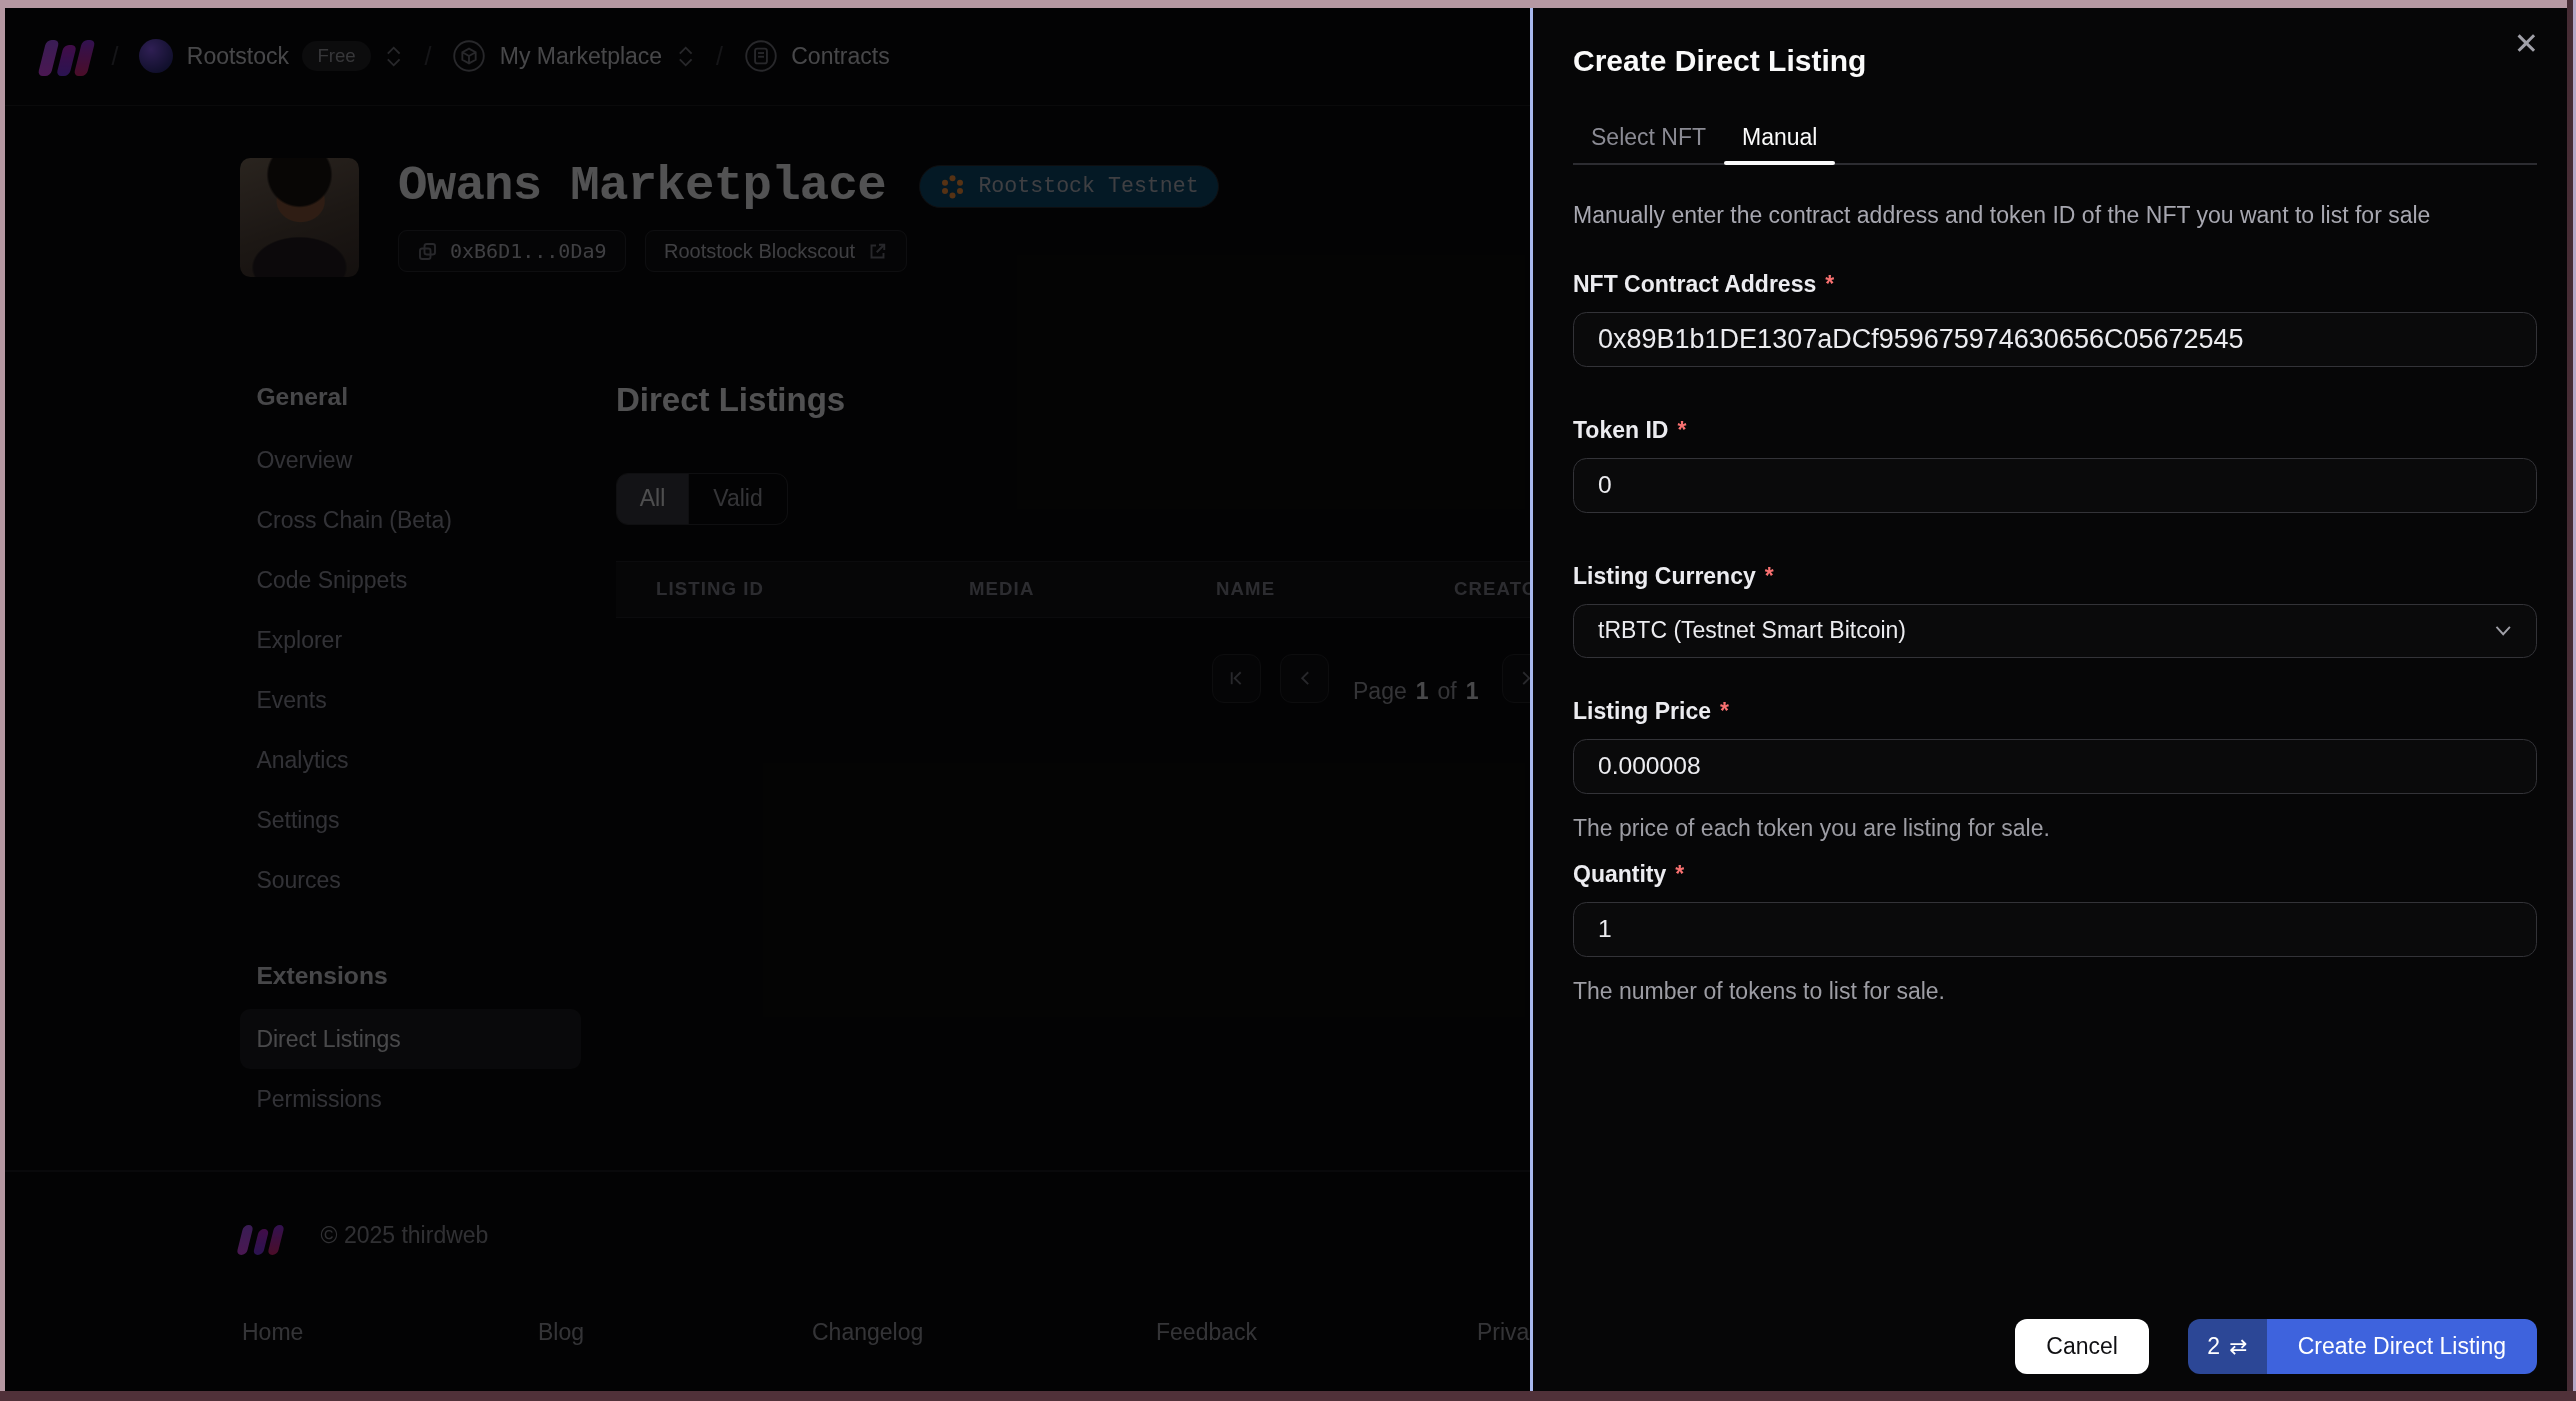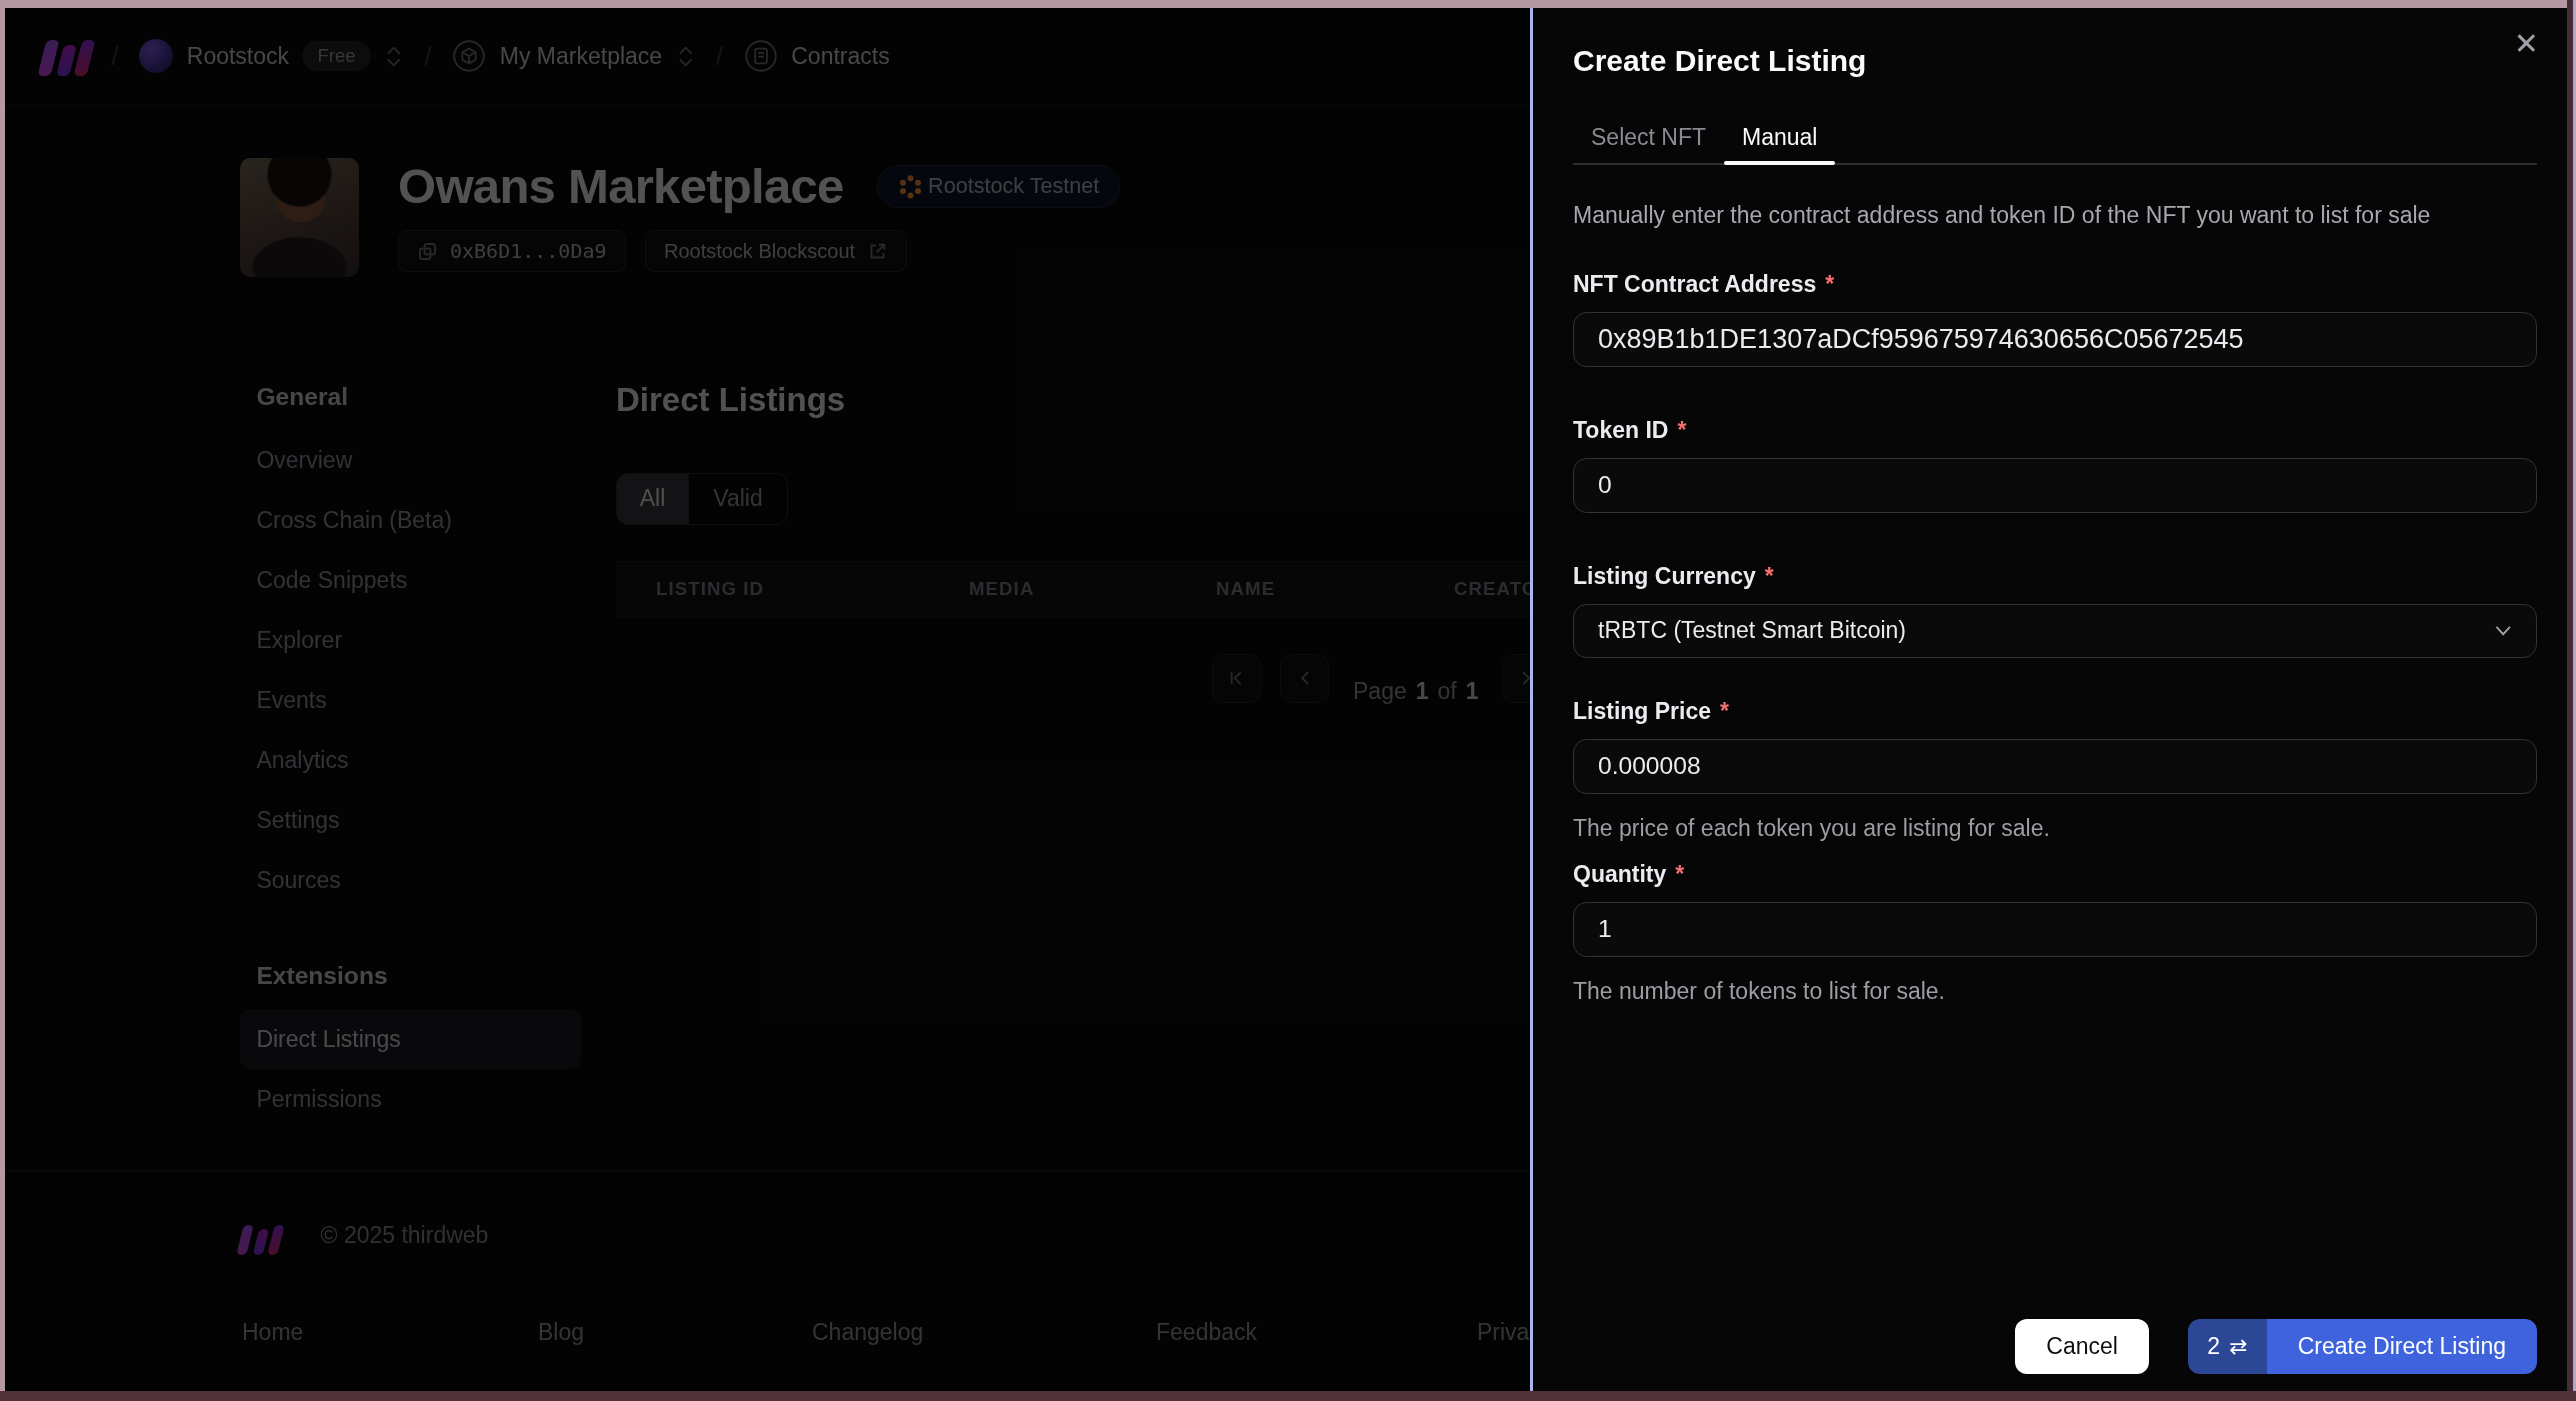--- a/index.html
+++ b/index.html
@@ -37,24 +37,24 @@
   svg .st { stroke:#75757f; stroke-width:2.5; fill:none; }
 
   
   .project-header { position:absolute; top:158px; left:240px; display:flex; gap:39px; }
   .avatar-photo { width:119px; height:119px; border-radius:10.4px; overflow:hidden;
     background:
       radial-gradient(circle at 50% 14%, #181210 0 26%, transparent 28%),
       radial-gradient(ellipse 34% 30% at 51% 36%, #8a573b 0 58%, transparent 61%),
       radial-gradient(ellipse 62% 40% at 50% 92%, #241d20 0 62%, transparent 65%),
       linear-gradient(160deg,#7b6a5b,#54453c 55%,#3a2f2b); }
-  .title-row { display:flex; align-items:center; gap:33px; }
+  .title-row { display:flex; align-items:center; gap:33px;font-family:Liberation Mono, monospace; }
   .page-title { font-size:49px; font-weight:700; color:#f0f0f2; letter-spacing:-0.7px; }
-  .net-badge { display:inline-flex; align-items:center; gap:4px; height:43px; padding:0 19.4px;
-               border:1.5px solid #2b2b31; background:#0f172a; border-radius:22.4px;
+  .net-badge { display:inline-flex; align-items:center; gap:12px; height:43px; padding:0 19.4px;
+               border:1.5px solid #2b2b31; background:#0c4a6e; border-radius:22.4px;
                color:#b9b9c2; font-size:21.6px; }
   .pills-row { display:flex; gap:19.4px; margin-top:16.4px; }
   .pill { display:inline-flex; align-items:center; gap:12px; border:1.5px solid #2b2b31;
           background:#101013; border-radius:9px; height:42px; padding:0 18px;
           color:#b9b9c2; font-size:20px; }
   .mono { font-family:"DejaVu Sans Mono", monospace; }
 
   
   .sidebar { position:absolute; left:240px; top:373px; width:341px; }
   .side-group-label { height:48px; display:flex; align-items:center; padding-left:16.4px;

